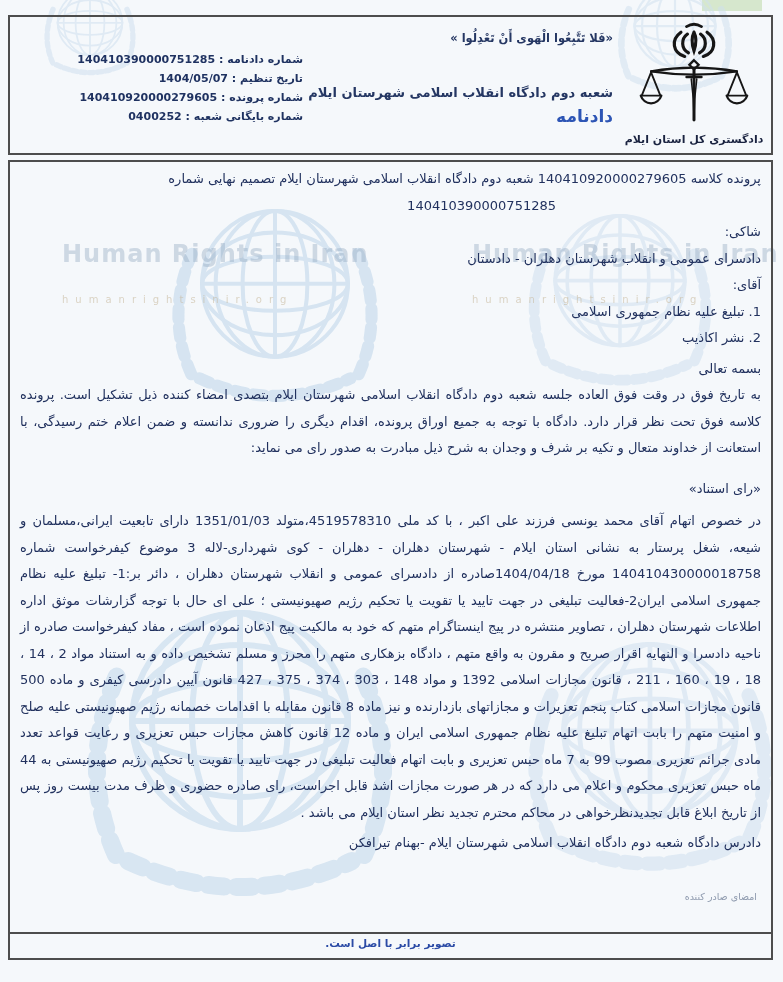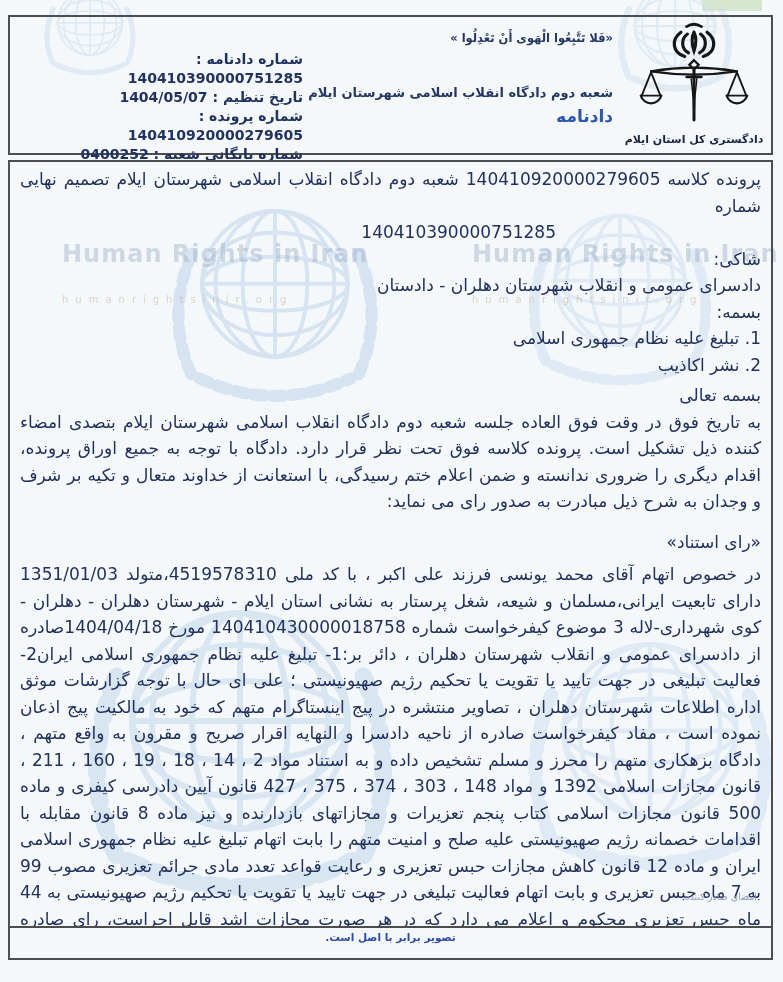--- a/index.html
+++ b/index.html
@@ -22,38 +22,38 @@
     font-weight:normal;font-size:10px;letter-spacing:7px;margin-top:26px;
     color:rgba(196,180,150,0.55);
   }
   .corner-chip{position:absolute;top:0;left:702px;width:60px;height:11px;background:#d6e7cd;z-index:0;}
   
   .box{position:absolute;border:2px solid #4d4d4d;background:transparent;z-index:1;box-sizing:border-box;}
   .header-box{left:8px;top:15px;width:765px;height:140px;}
   .body-box{left:8px;top:160px;width:765px;height:800px;}
   
   .info{position:absolute;left:28px;top:33px;width:265px;direction:rtl;text-align:right;
-        font-size:14px;line-height:19px;font-weight:bold;color:#1f3261;}
+        font-size:11px;line-height:19px;font-weight:bold;color:#1f3261;}
   .hdr-center{position:absolute;left:144px;right:158px;top:14px;text-align:right;direction:rtl;}
   .verse{font-size:11.5px;font-weight:bold;color:#253763;}
   .court-branch{margin-top:40px;font-size:13px;font-weight:bold;color:#253763;}
   .doc-title{margin-top:6px;font-size:17px;font-weight:bold;color:#2d55b5;margin-left:12px;}
   .logo{position:absolute;right:6px;top:4px;width:142px;text-align:center;color:#111;}
   .logo svg{display:block;margin:0 auto;}
   .logo-caption{font-size:11px;font-weight:bold;color:#1a2340;margin-top:0px;}
   
   .content{position:absolute;inset:0 0 32px 0;padding:4px 10px 0 10px;direction:rtl;text-align:right;
-           font-size:17px;line-height:26.5px;overflow:hidden;}
+           font-size:13px;line-height:26.5px;overflow:hidden;}
   .jline{text-align:justify;}
   .final-num{padding-left:0;padding-right:205px;}
   .basmala{margin-top:4px;}
   .verdict-heading{margin-top:14px;margin-bottom:6px;}
   .judge-line{margin-top:4px;}
   .sig-note{position:absolute;right:14px;bottom:56px;font-size:9.5px;color:#8d99ad;z-index:2;}
-  .footer-sec{position:absolute;left:0;right:0;bottom:0;height:32px;border-top:2px solid #4d4d4d;
+  .footer-sec{position:absolute;left:0;right:0;bottom:0;height:26px;border-top:2px solid #4d4d4d;
               text-align:center;direction:rtl;font-size:10.5px;line-height:14px;font-weight:bold;
               padding-top:2px;box-sizing:border-box;}
   .footer-copy{color:#2a4aa5;}
   .footer-addr{color:#203060;}
 </style>
 </head>
 <body>
 
 <div class="page">
 
@@ -164,21 +164,21 @@
       <div class="logo-caption">دادگستری کل استان ایلام</div>
     </div>
   </div>
 
   <div class="box body-box">
     <div class="content">
       <div class="jline">پرونده کلاسه 140410920000279605 شعبه دوم دادگاه انقلاب اسلامی شهرستان ایلام تصمیم نهایی شماره</div>
       <div class="final-num">140410390000751285</div>
       <div>شاکی:</div>
       <div>دادسرای عمومی و انقلاب شهرستان دهلران - دادستان</div>
-      <div>بسمه:</div>
+      <div>آقای:</div>
       <div>1. تبلیغ علیه نظام جمهوری اسلامی</div>
       <div>2. نشر اکاذیب</div>
       <div class="basmala">بسمه تعالی</div>
       <div class="jline">به تاریخ فوق در وقت فوق العاده جلسه شعبه دوم دادگاه انقلاب اسلامی شهرستان ایلام بتصدی امضاء کننده ذیل تشکیل است. پرونده کلاسه فوق تحت نظر قرار دارد. دادگاه با توجه به جمیع اوراق پرونده، اقدام دیگری را ضروری ندانسته و ضمن اعلام ختم رسیدگی، با استعانت از خداوند متعال و تکیه بر شرف و وجدان به شرح ذیل مبادرت به صدور رای می نماید:</div>
       <div class="verdict-heading">«رای استناد»</div>
       <div class="jline">در خصوص اتهام آقای محمد یونسی فرزند علی اکبر ، با کد ملی 4519578310،متولد 1351/01/03 دارای تابعیت ایرانی،مسلمان و شیعه، شغل پرستار به نشانی استان ایلام - شهرستان دهلران - دهلران - کوی شهرداری-لاله 3 موضوع کیفرخواست شماره 140410430000018758 مورخ 1404/04/18صادره از دادسرای عمومی و انقلاب شهرستان دهلران ، دائر بر:1- تبلیغ علیه نظام جمهوری اسلامی ایران2-فعالیت تبلیغی در جهت تایید یا تقویت یا تحکیم رژیم صهیونیستی ؛ علی ای حال با توجه گزارشات موثق اداره اطلاعات شهرستان دهلران ، تصاویر منتشره در پیج اینستاگرام متهم که خود به مالکیت پیج اذعان نموده است ، مفاد کیفرخواست صادره از ناحیه دادسرا و النهایه اقرار صریح و مقرون به واقع متهم ، دادگاه بزهکاری متهم را محرز و مسلم تشخیص داده و به استناد مواد 2 ، 14 ، 18 ، 19 ، 160 ، 211 ، قانون مجازات اسلامی 1392 و مواد 148 ، 303 ، 374 ، 375 ، 427 قانون آیین دادرسی کیفری و ماده 500 قانون مجازات اسلامی کتاب پنجم تعزیرات و مجازاتهای بازدارنده و نیز ماده 8 قانون مقابله با اقدامات خصمانه رژیم صهیونیستی علیه صلح و امنیت متهم را بابت اتهام تبلیغ علیه نظام جمهوری اسلامی ایران و ماده 12 قانون کاهش مجازات حبس تعزیری و رعایت قواعد تعدد مادی جرائم تعزیری مصوب 99 به 7 ماه حبس تعزیری و بابت اتهام فعالیت تبلیغی در جهت تایید یا تقویت یا تحکیم رژیم صهیونیستی به 44 ماه حبس تعزیری محکوم و اعلام می دارد که در هر صورت مجازات اشد قابل اجراست، رای صادره حضوری و ظرف مدت بیست روز پس از تاریخ ابلاغ قابل تجدیدنظرخواهی در محاکم محترم تجدید نظر استان ایلام می باشد .</div>
       <div class="judge-line">دادرس دادگاه شعبه دوم دادگاه انقلاب اسلامی شهرستان ایلام -بهنام تیرافکن</div>
     </div>
 
     <div class="sig-note">امضای صادر کننده</div>

